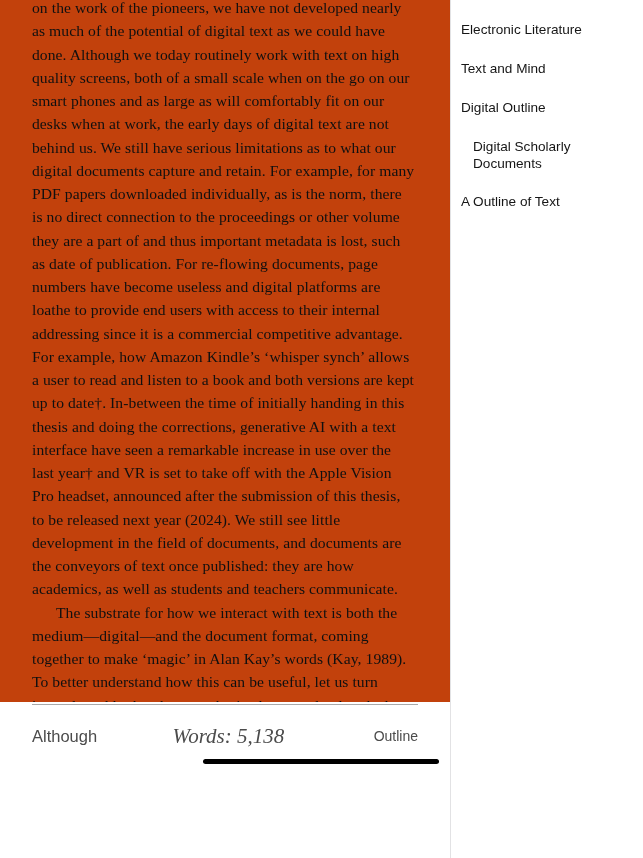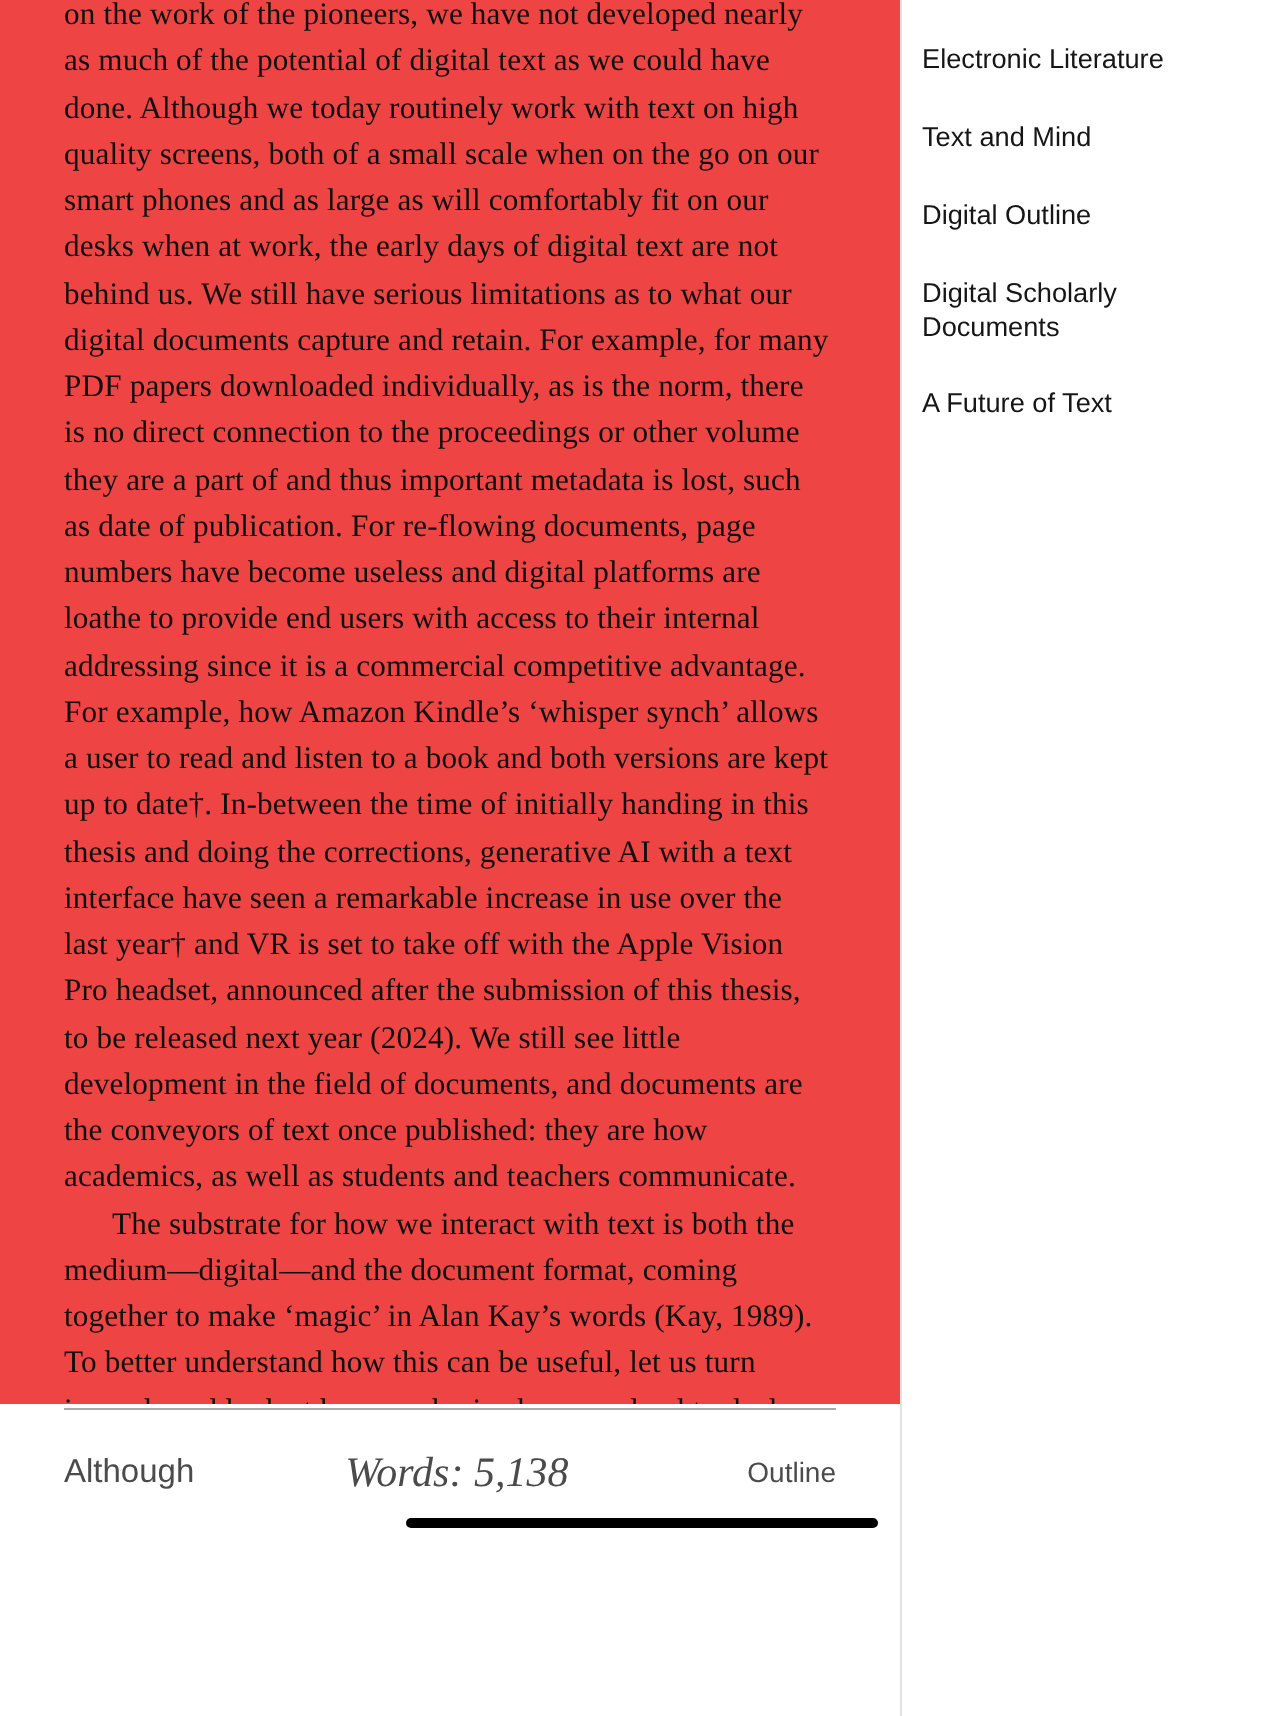--- a/index.html
+++ b/index.html
@@ -21,21 +21,21 @@
     display: flex;
     flex-direction: row;
     background: #ffffff;
   }
 
   
   .doc-pane {
     width: 450px;
     height: 772px;
     position: relative;
-    background: #ef4444;
+    background: #c2410c;
     box-sizing: border-box;
     overflow: hidden;
     flex: 0 0 450px;
   }
 
   .doc-scroll {
     position: absolute;
     left: 0;
     top: 0;
     width: 450px;
@@ -170,20 +170,21 @@
     cursor: pointer;
     -webkit-font-smoothing: antialiased;
   }
 
   .outline-item.first {
     margin-top: 6px;
   }
 
   .outline-item.wrapped {
     margin-bottom: 21px;
+    margin-left: 12px;
   }
 </style>
 </head>
 <body>
 
 <div id="app">
 
   <div class="doc-pane">
 
     <div class="doc-scroll">
@@ -206,17 +207,17 @@
   </div>
 
   <div class="pane-divider"></div>
 
   <div class="outline-pane">
     <ul class="outline-list">
       <li class="outline-item first">Electronic Literature</li>
       <li class="outline-item">Text and Mind</li>
       <li class="outline-item">Digital Outline</li>
       <li class="outline-item wrapped">Digital Scholarly Documents</li>
-      <li class="outline-item">A Future of Text</li>
+      <li class="outline-item">A Outline of Text</li>
     </ul>
   </div>
 
 </div>
 
 </body></html>

